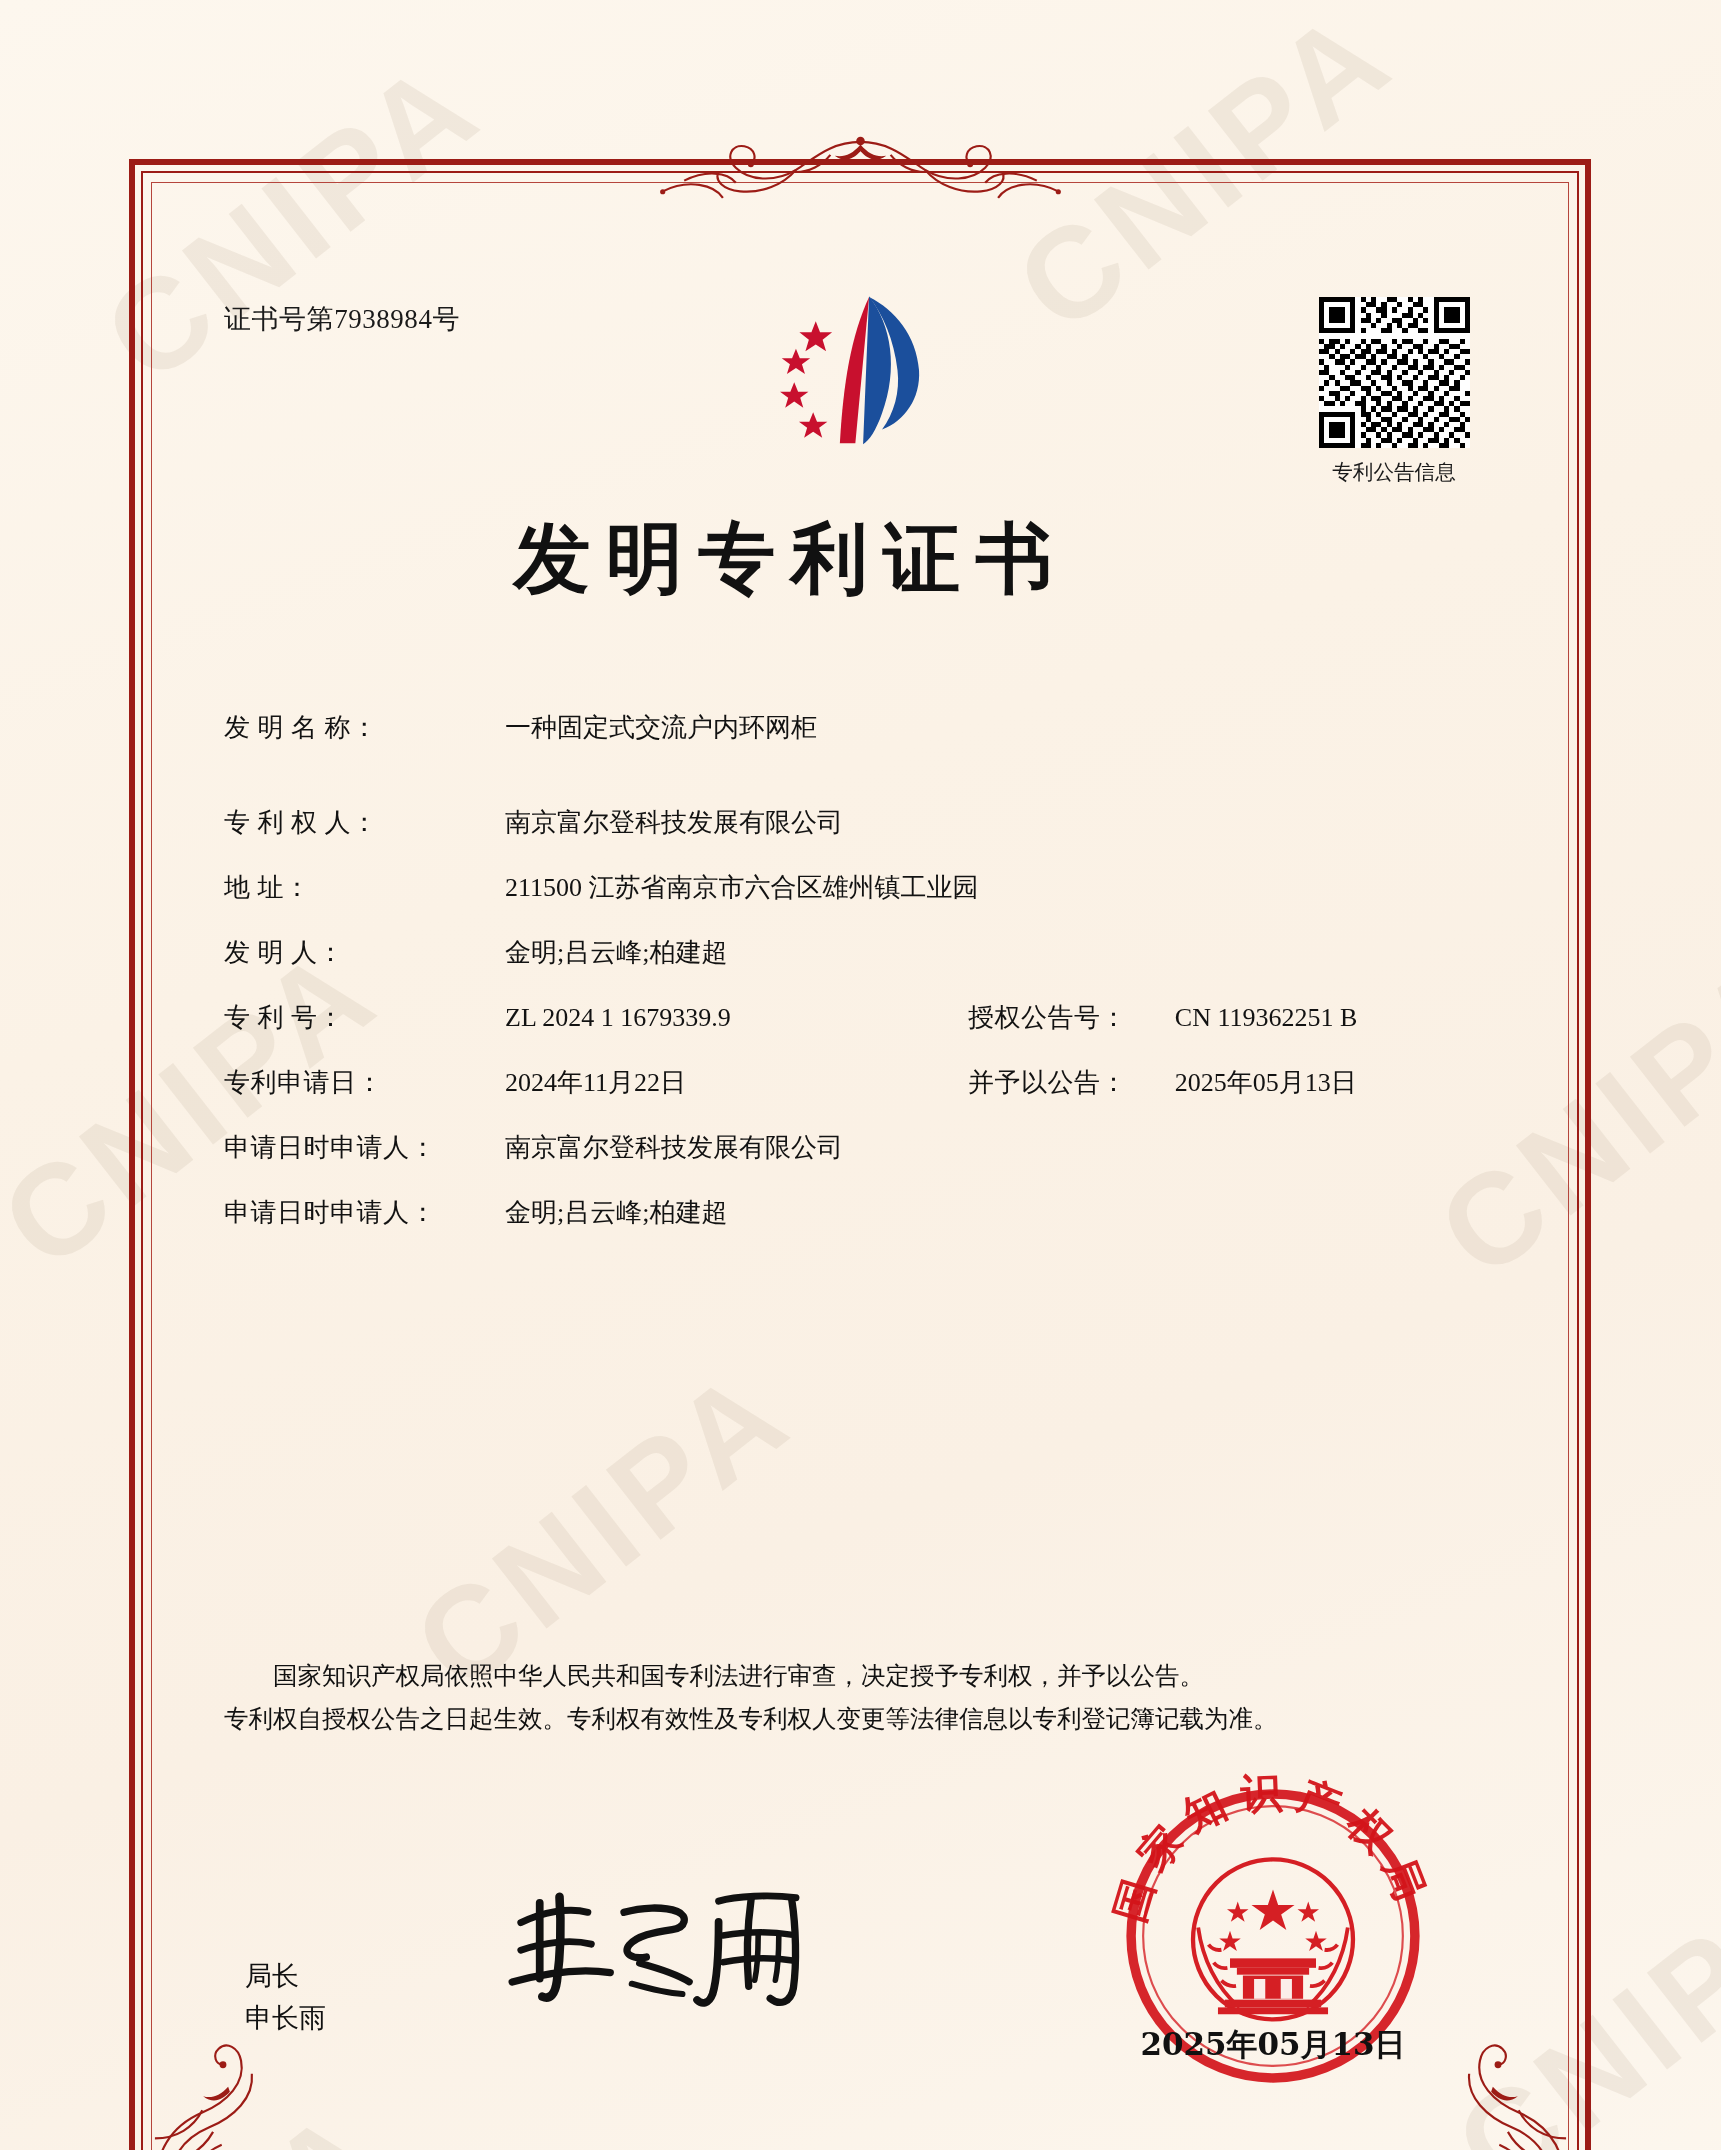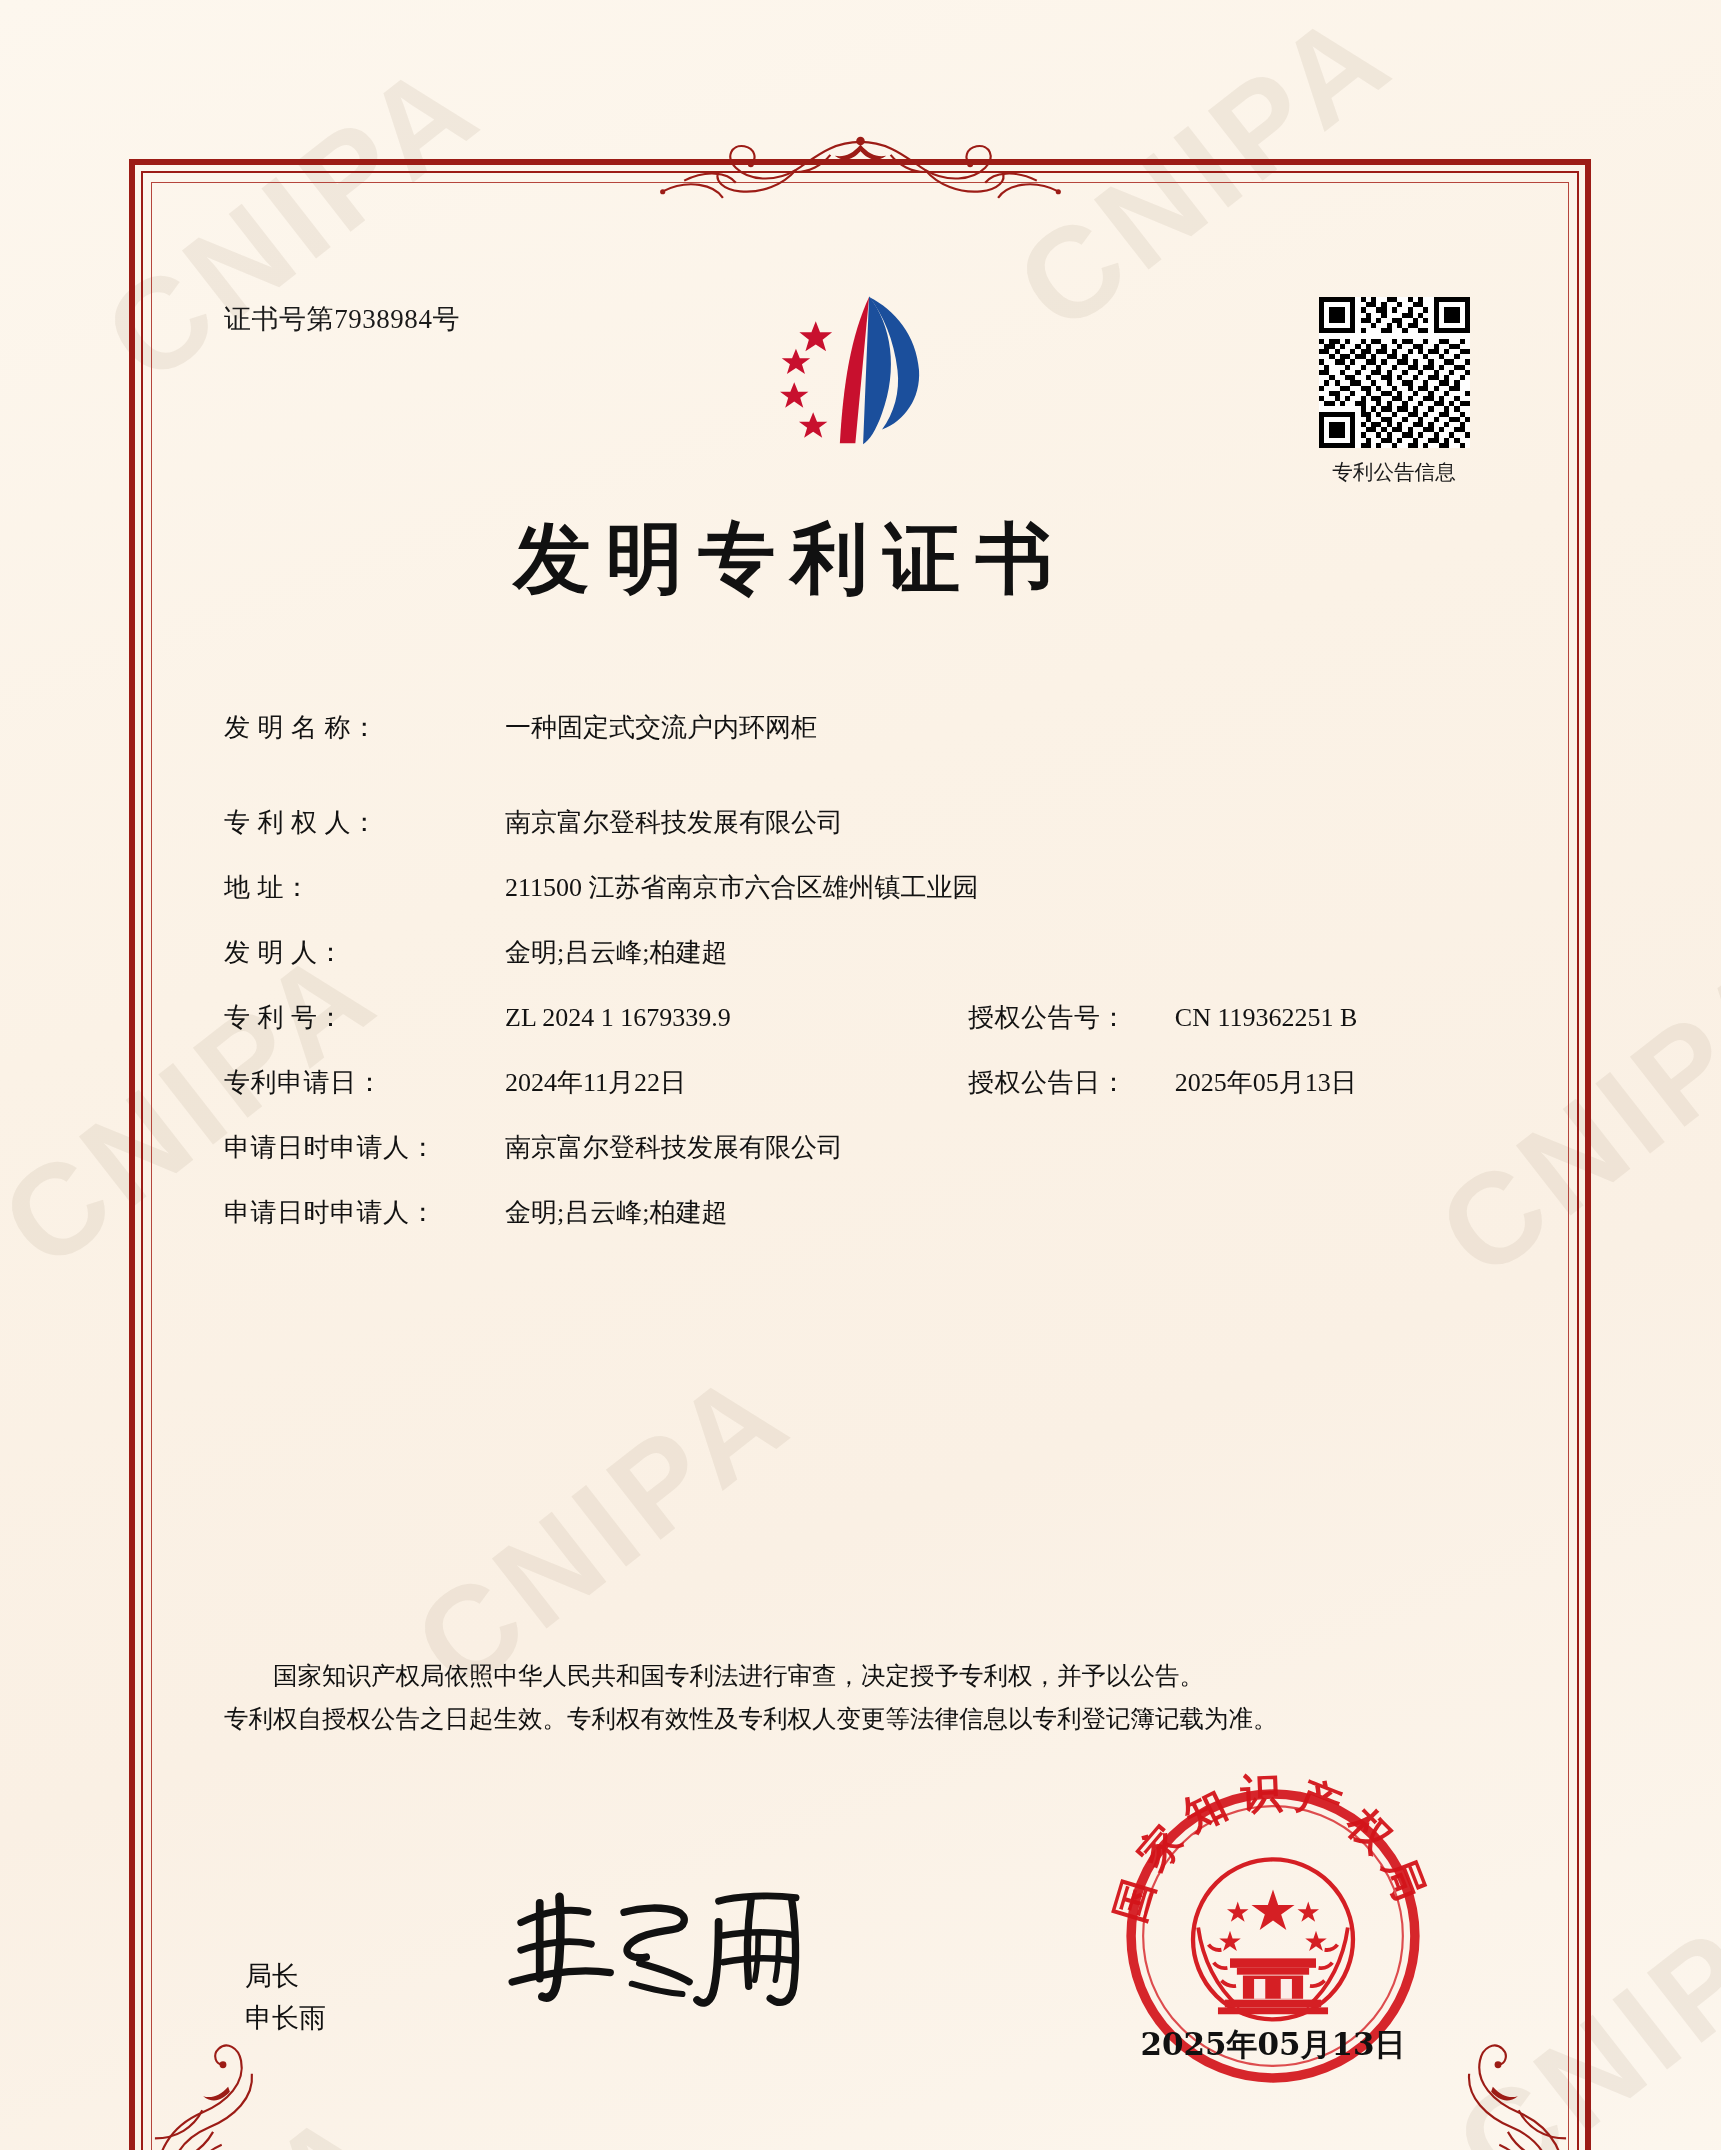--- a/index.html
+++ b/index.html
@@ -530,21 +530,21 @@
     <div class="row tall">
       <span class="lbl">专    利    号：</span><span class="val">ZL 2024 1 1679339.9</span>
       <span class="col2">
         <span class="lbl">授权公告号：</span><span class="val">CN 119362251 B</span>
       </span>
     </div>
 
     <div class="row tall">
       <span class="lbl">专利申请日：</span><span class="val">2024年11月22日</span>
       <span class="col2">
-        <span class="lbl">授权公告日：</span><span class="val">2025年05月13日</span>
+        <span class="lbl">并予以公告：</span><span class="val">2025年05月13日</span>
       </span>
     </div>
 
     <div class="row tall">
       <span class="lbl">申请日时申请人：</span><span class="val">南京富尔登科技发展有限公司</span>
     </div>
 
     <div class="row tall">
       <span class="lbl">申请日时申请人：</span><span class="val">金明;吕云峰;柏建超</span>
     </div>

